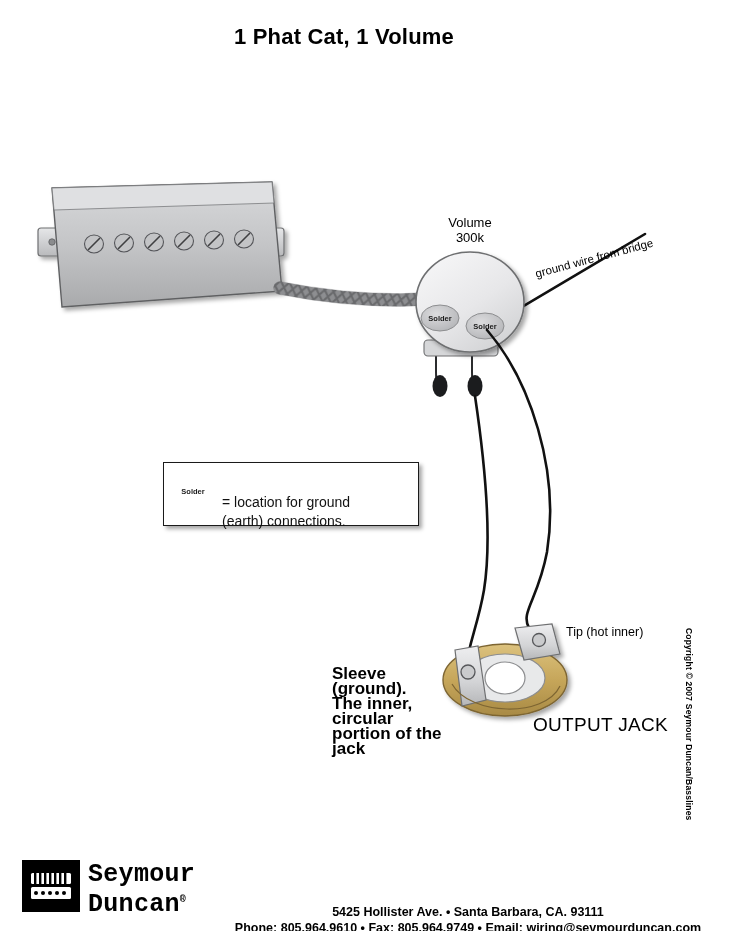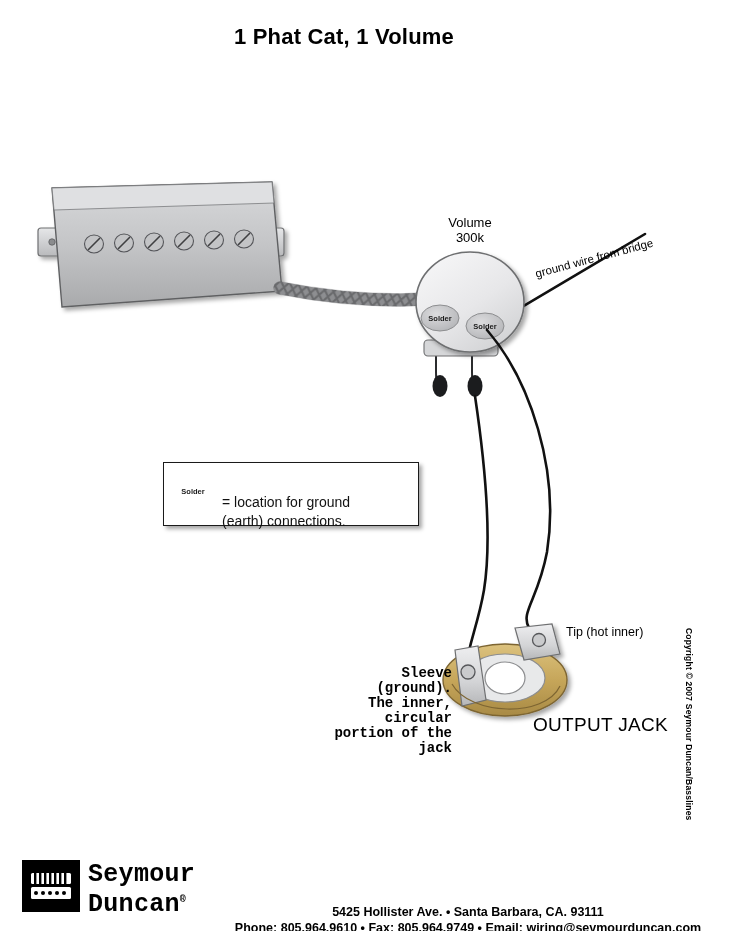--- a/index.html
+++ b/index.html
@@ -80,25 +80,24 @@
 
   
   #tip-label {
     left: 566px; top: 625px;
     font-size: 12.5px;
     white-space: nowrap;
   }
   #sleeve-label {
     left: 332px; top: 666px;
     width: 120px;
-    font-size: 14px;
+    font-size: 17px;
     line-height: 15px;
-    text-align: right;
-    font-weight: bold;
-    font-family: Liberation Mono, monospace;
+    text-align: left;
+    font-weight: bold;
   }
   #sleeve-label .sub { font-weight: bold; }
   #output-jack-label {
     left: 533px; top: 714px;
     font-size: 19px;
     font-weight: normal;
     letter-spacing: 0.3px;
   }
 
   

